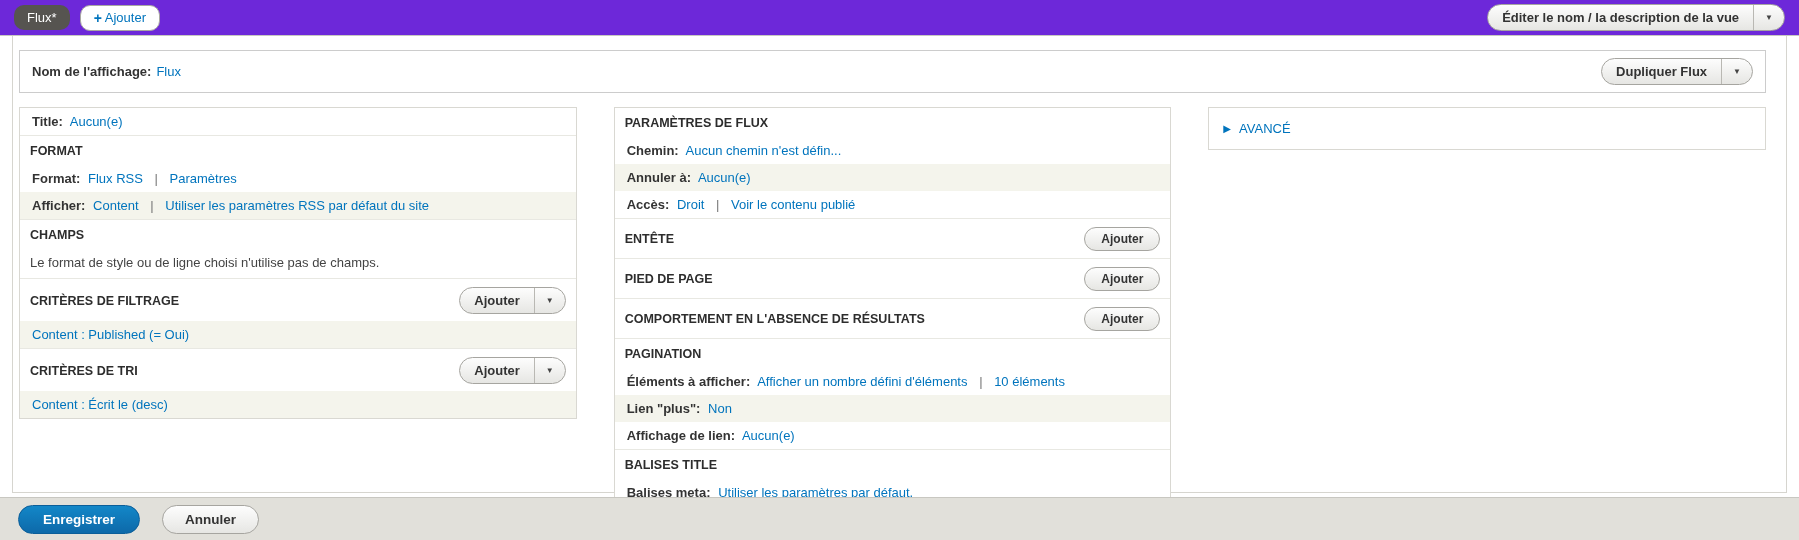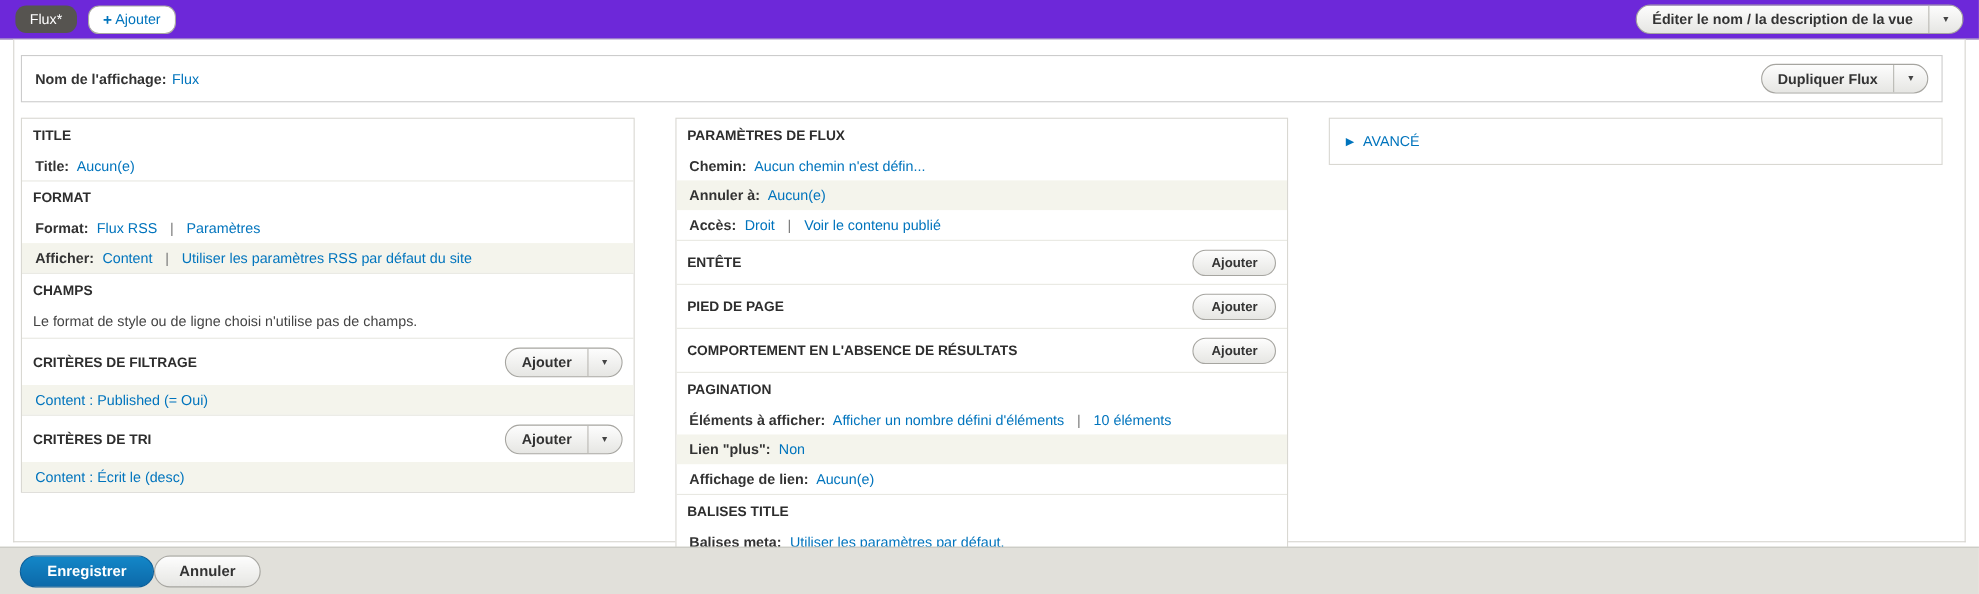--- a/index.html
+++ b/index.html
@@ -138,21 +138,21 @@
   
   .footer-bar {
     position: absolute;
     left: 0; right: 0; bottom: 0;
     height: 43px;
     background: #e1e0da;
     border-top: 1px solid #c8c7c1;
     display: flex;
     align-items: center;
     padding: 0 18px;
-    gap: 0;
+    gap: 22px;
   }
   .btn-primary {
     background: linear-gradient(#1387c8, #0d69a9);
     border: 1px solid #0b5e99;
     color: #fff;
     font-weight: bold;
     font-size: 13.5px;
     border-radius: 16px;
     padding: 6px 24px;
     cursor: pointer;
@@ -199,23 +199,20 @@
       </span>
     </span>
   </div>
 
   <div class="columns">
 
     <div class="col">
       <div class="col-box">
 
         <div class="section">
-          <div class="section-heading">
-            <span>TITLE</span>
-          </div>
           <div class="setting-row">
             <span class="lbl">Title:</span>
             <a class="lnk">Aucun(e)</a>
           </div>
         </div>
 
         <div class="section">
           <div class="section-heading">
             <span>FORMAT</span>
           </div>

